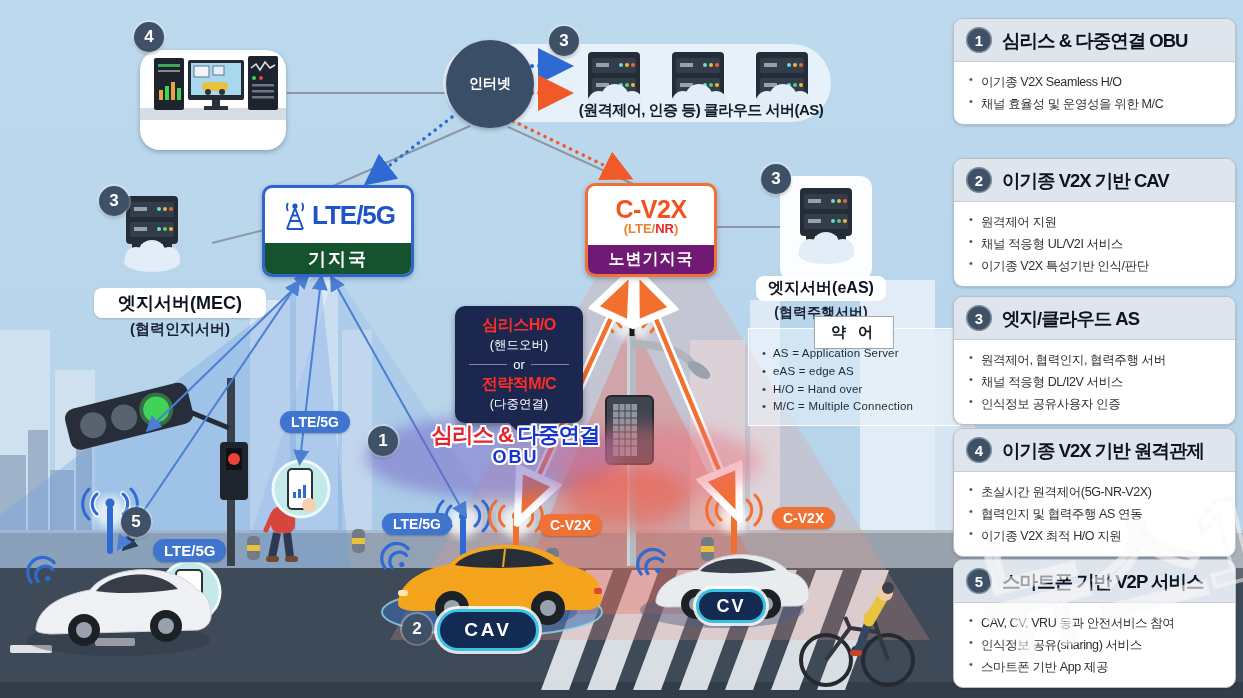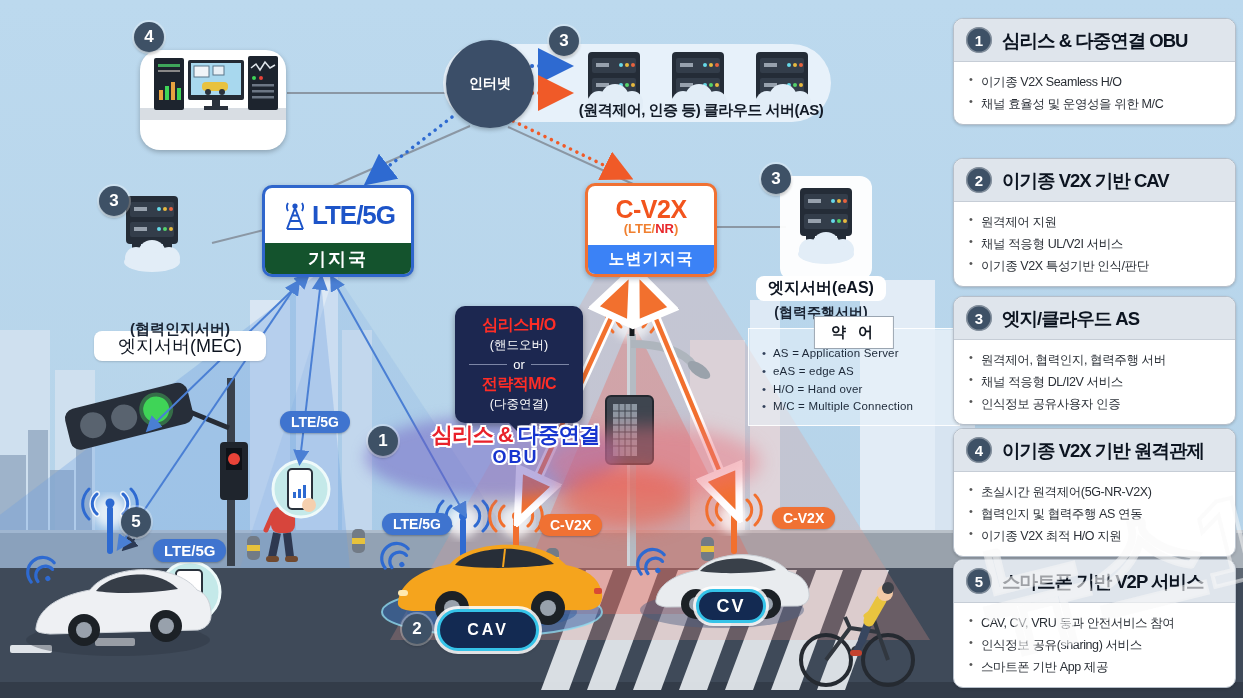--- a/index.html
+++ b/index.html
@@ -35,26 +35,26 @@
   .lte-box{left:262px;top:185px;width:146px;height:86px;border:3px solid #2f66cc;}
   .lte-top{flex:1;display:flex;align-items:center;justify-content:center;gap:3px;}
   .lte-name{font-size:26px;font-weight:900;color:#1d54c8;letter-spacing:-1px;}
   .lte-band{height:31px;background:#14532d;color:#fff;font-size:18px;font-weight:bold;
             display:flex;align-items:center;justify-content:center;letter-spacing:2px;}
   .cv2x-box{left:585px;top:183px;width:126px;height:88px;border:3px solid #f07133;}
   .cv2x-top{flex:1;display:flex;flex-direction:column;align-items:center;justify-content:center;line-height:1.05;}
   .cv2x-name{font-size:25px;font-weight:900;color:#f2541d;letter-spacing:-.5px;}
   .cv2x-sub{font-size:13px;font-weight:bold;color:#f08030;}
   .cv2x-sub .nr{color:#e8262a;}
-  .cv2x-band{height:29px;background:#3b82f6;color:#fff;font-size:16px;font-weight:bold;
+  .cv2x-band{height:29px;background:#701a75;color:#fff;font-size:16px;font-weight:bold;
              display:flex;align-items:center;justify-content:center;letter-spacing:1px;}
 
   
-  .mec-label{left:94px;top:288px;width:172px;text-align:center;font-size:18px;font-weight:normal;color:#0d1420;
-             background:#fff;border-radius:8px;padding:3px 0;box-shadow:0 1px 2px rgba(0,0,0,.15);margin-top:43px;}
+  .mec-label{left:94px;top:288px;width:172px;text-align:center;font-size:18px;font-weight:bold;color:#0d1420;
+             background:#fff;border-radius:8px;padding:3px 0;box-shadow:0 1px 2px rgba(0,0,0,.15);}
   .mec-sub{left:104px;top:320px;width:152px;text-align:center;font-size:15px;font-weight:bold;color:#1a2433;}
   .eas-label{left:756px;top:276px;width:130px;text-align:center;font-size:16px;font-weight:bold;color:#0d1420;
              background:#fff;border-radius:8px;padding:2px 0;}
   .eas-sub{left:758px;top:304px;width:126px;text-align:center;font-size:14px;font-weight:bold;color:#1a2433;}
 
   
   .bubble{left:455px;top:306px;width:120px;background:#1c2750;border-radius:10px;padding:9px 4px 10px;
           text-align:center;box-shadow:0 3px 6px rgba(0,0,0,.35);}
   .bubble::after{content:"";position:absolute;left:50%;bottom:-11px;margin-left:-10px;
                  border:11px solid transparent;border-top-color:#1c2750;border-bottom:0;}
@@ -82,21 +82,21 @@
   
   .pill{position:absolute;z-index:3;padding:3px 11px;border-radius:15px;color:#fff;font-weight:bold;
         font-size:14px;box-shadow:0 1px 2px rgba(0,0,0,.25);white-space:nowrap;}
   .pill.b{background:#3f74cf;} .pill.o{background:#f07133;}
   .pill.big{font-size:15px;}
 
   
   .vtag{position:absolute;z-index:3;background:#132a52;border:3px solid #35c3e8;border-radius:24px;color:#fff;
         font-weight:900;display:flex;align-items:center;justify-content:center;
         box-shadow:0 0 0 3px rgba(255,255,255,.85),0 2px 4px rgba(0,0,0,.3);}
-  .cav-tag{left:437px;top:609px;width:96px;height:36px;font-size:16px;letter-spacing:3px;}
+  .cav-tag{left:437px;top:609px;width:96px;height:36px;font-size:19px;letter-spacing:3px;}
   .cv-tag{left:696px;top:589px;width:64px;height:28px;font-size:18px;letter-spacing:2px;}
 
   
   .panel{position:absolute;left:953px;width:281px;background:#fff;border:1px solid #b6bfca;border-radius:10px;
          box-shadow:0 1px 3px rgba(0,0,0,.18);overflow:hidden;z-index:5;}
   .phead{background:#dfe5ec;padding:8px 12px;display:flex;align-items:center;gap:10px;border-bottom:1px solid #c6cdd6;}
   .ptitle{font-size:18.5px;font-weight:bold;color:#0c1420;letter-spacing:-1px;white-space:nowrap;}
   .pbadge{width:26px;height:26px;border-radius:50%;background:#3e5166;color:#fff;font-weight:bold;font-size:15px;
           display:flex;align-items:center;justify-content:center;flex:none;
           box-shadow:inset 0 0 0 1.5px rgba(255,255,255,.35);}

